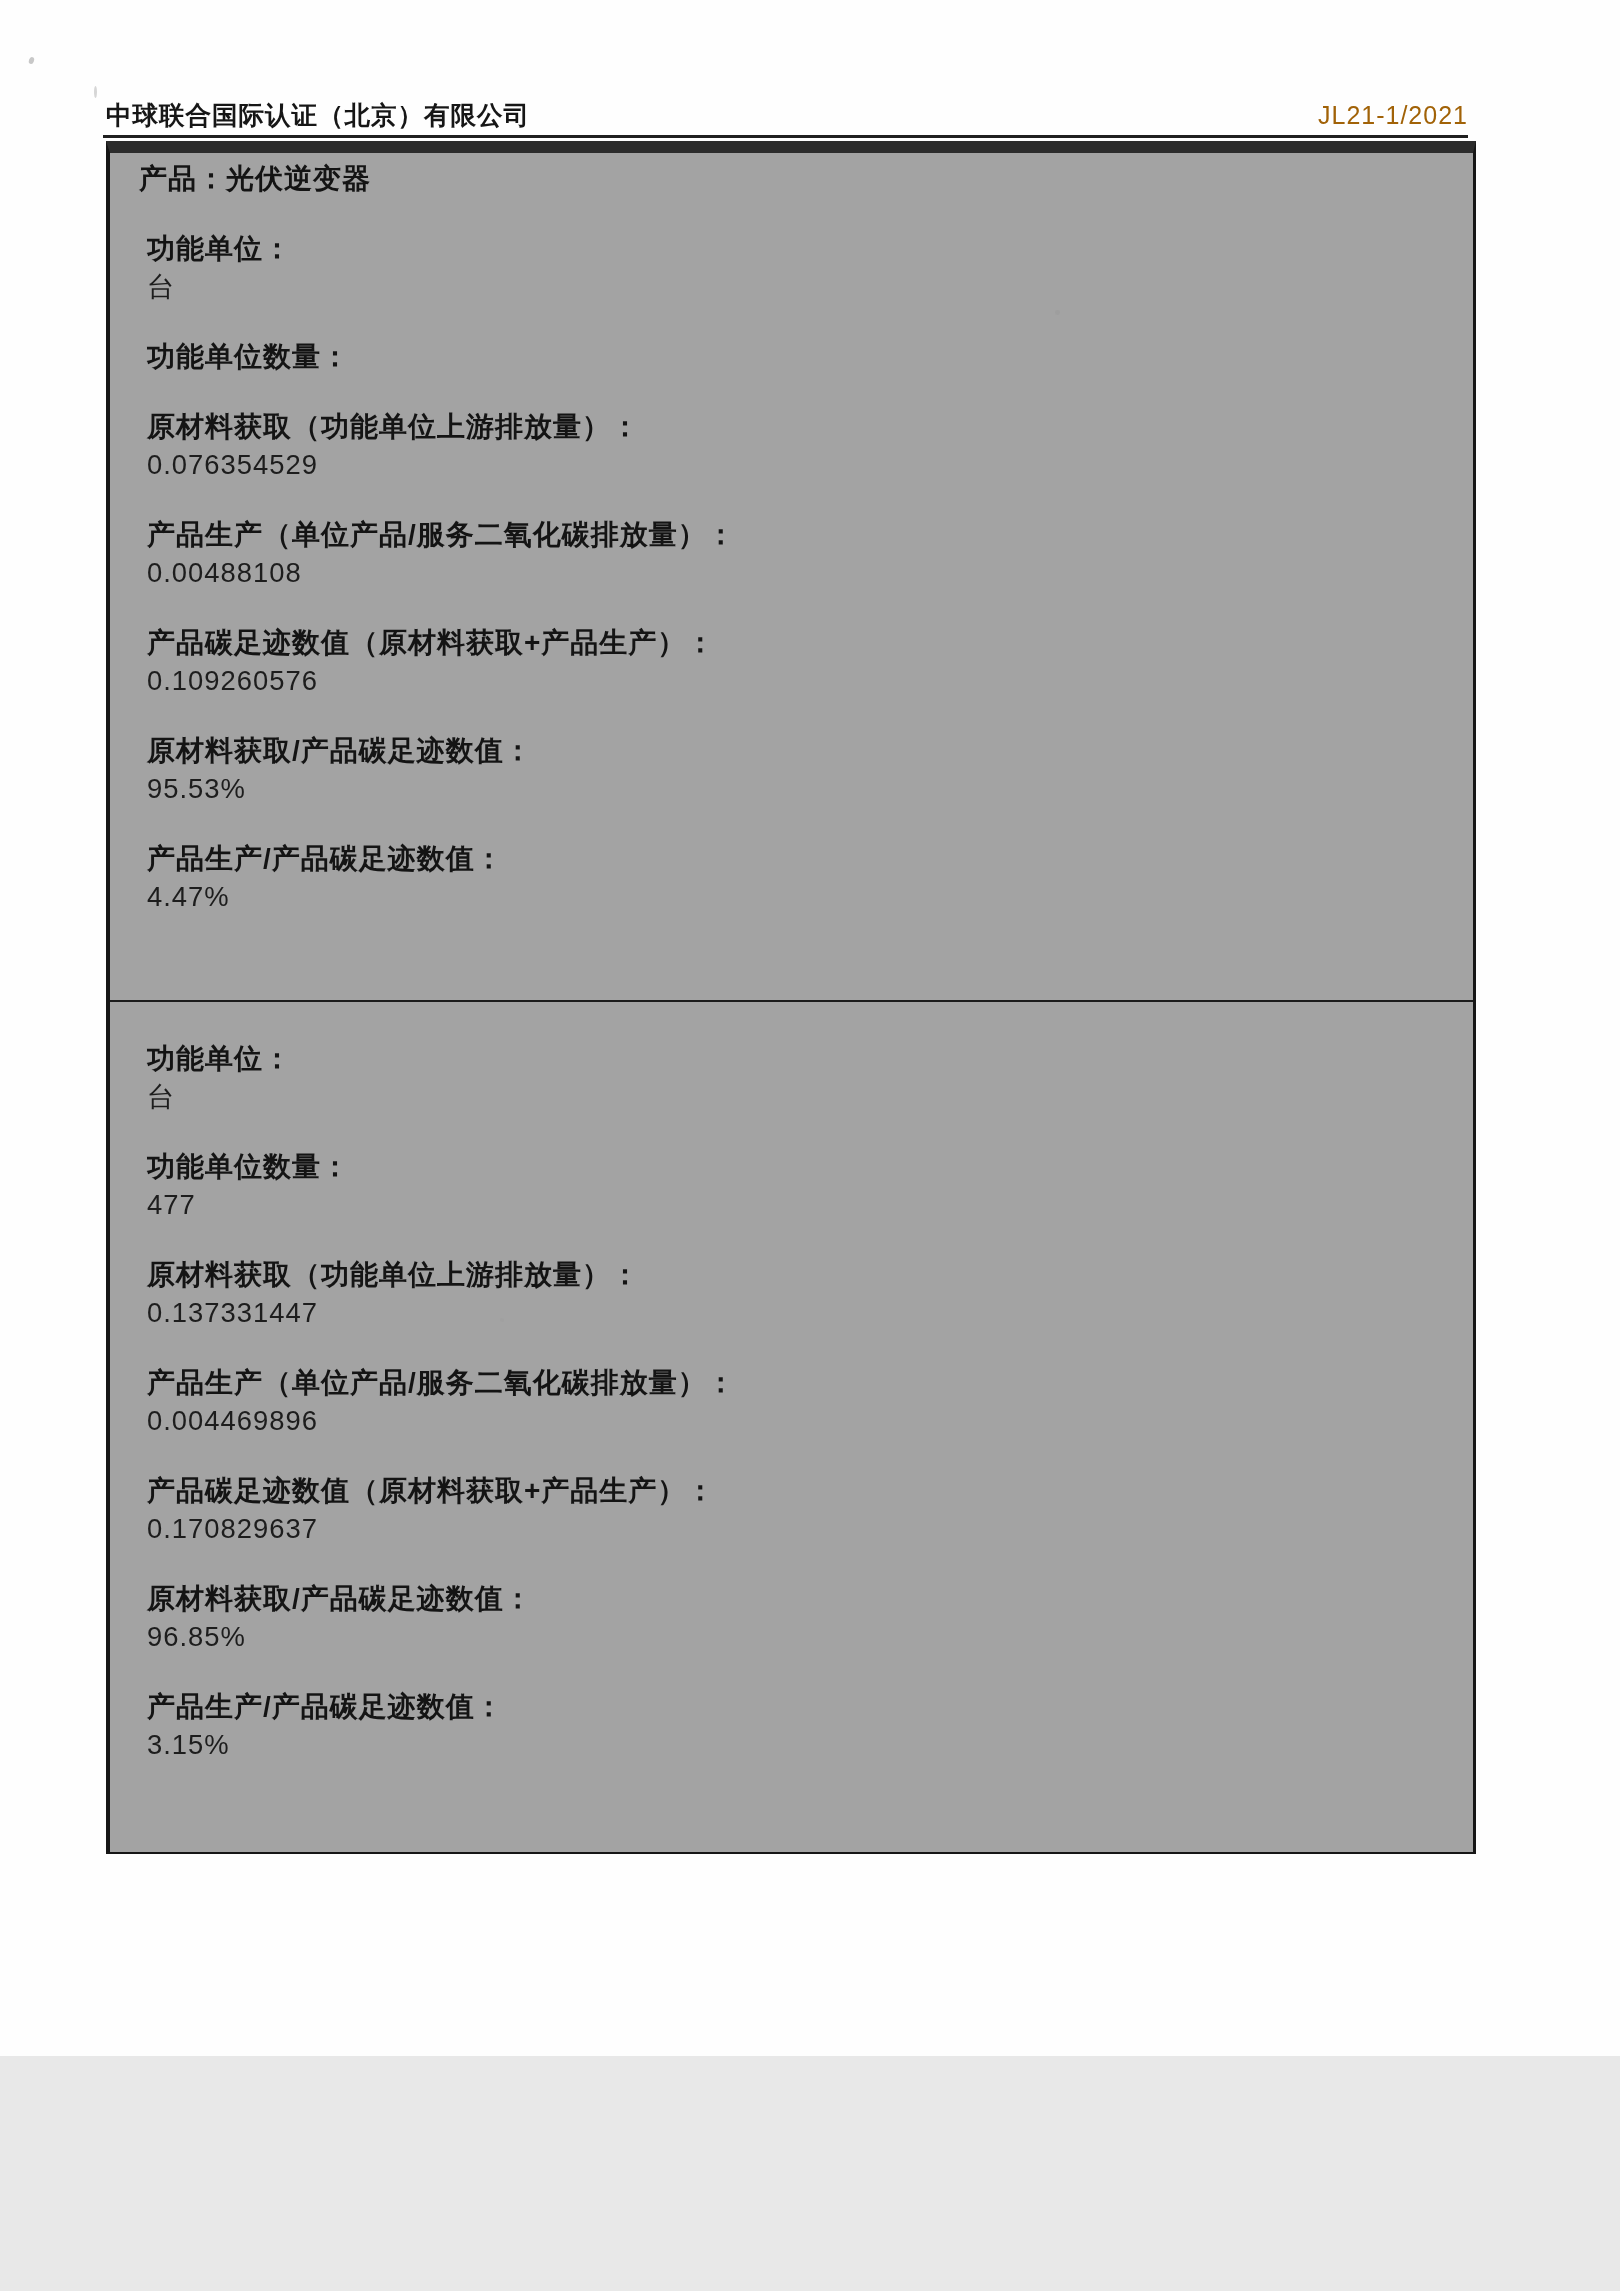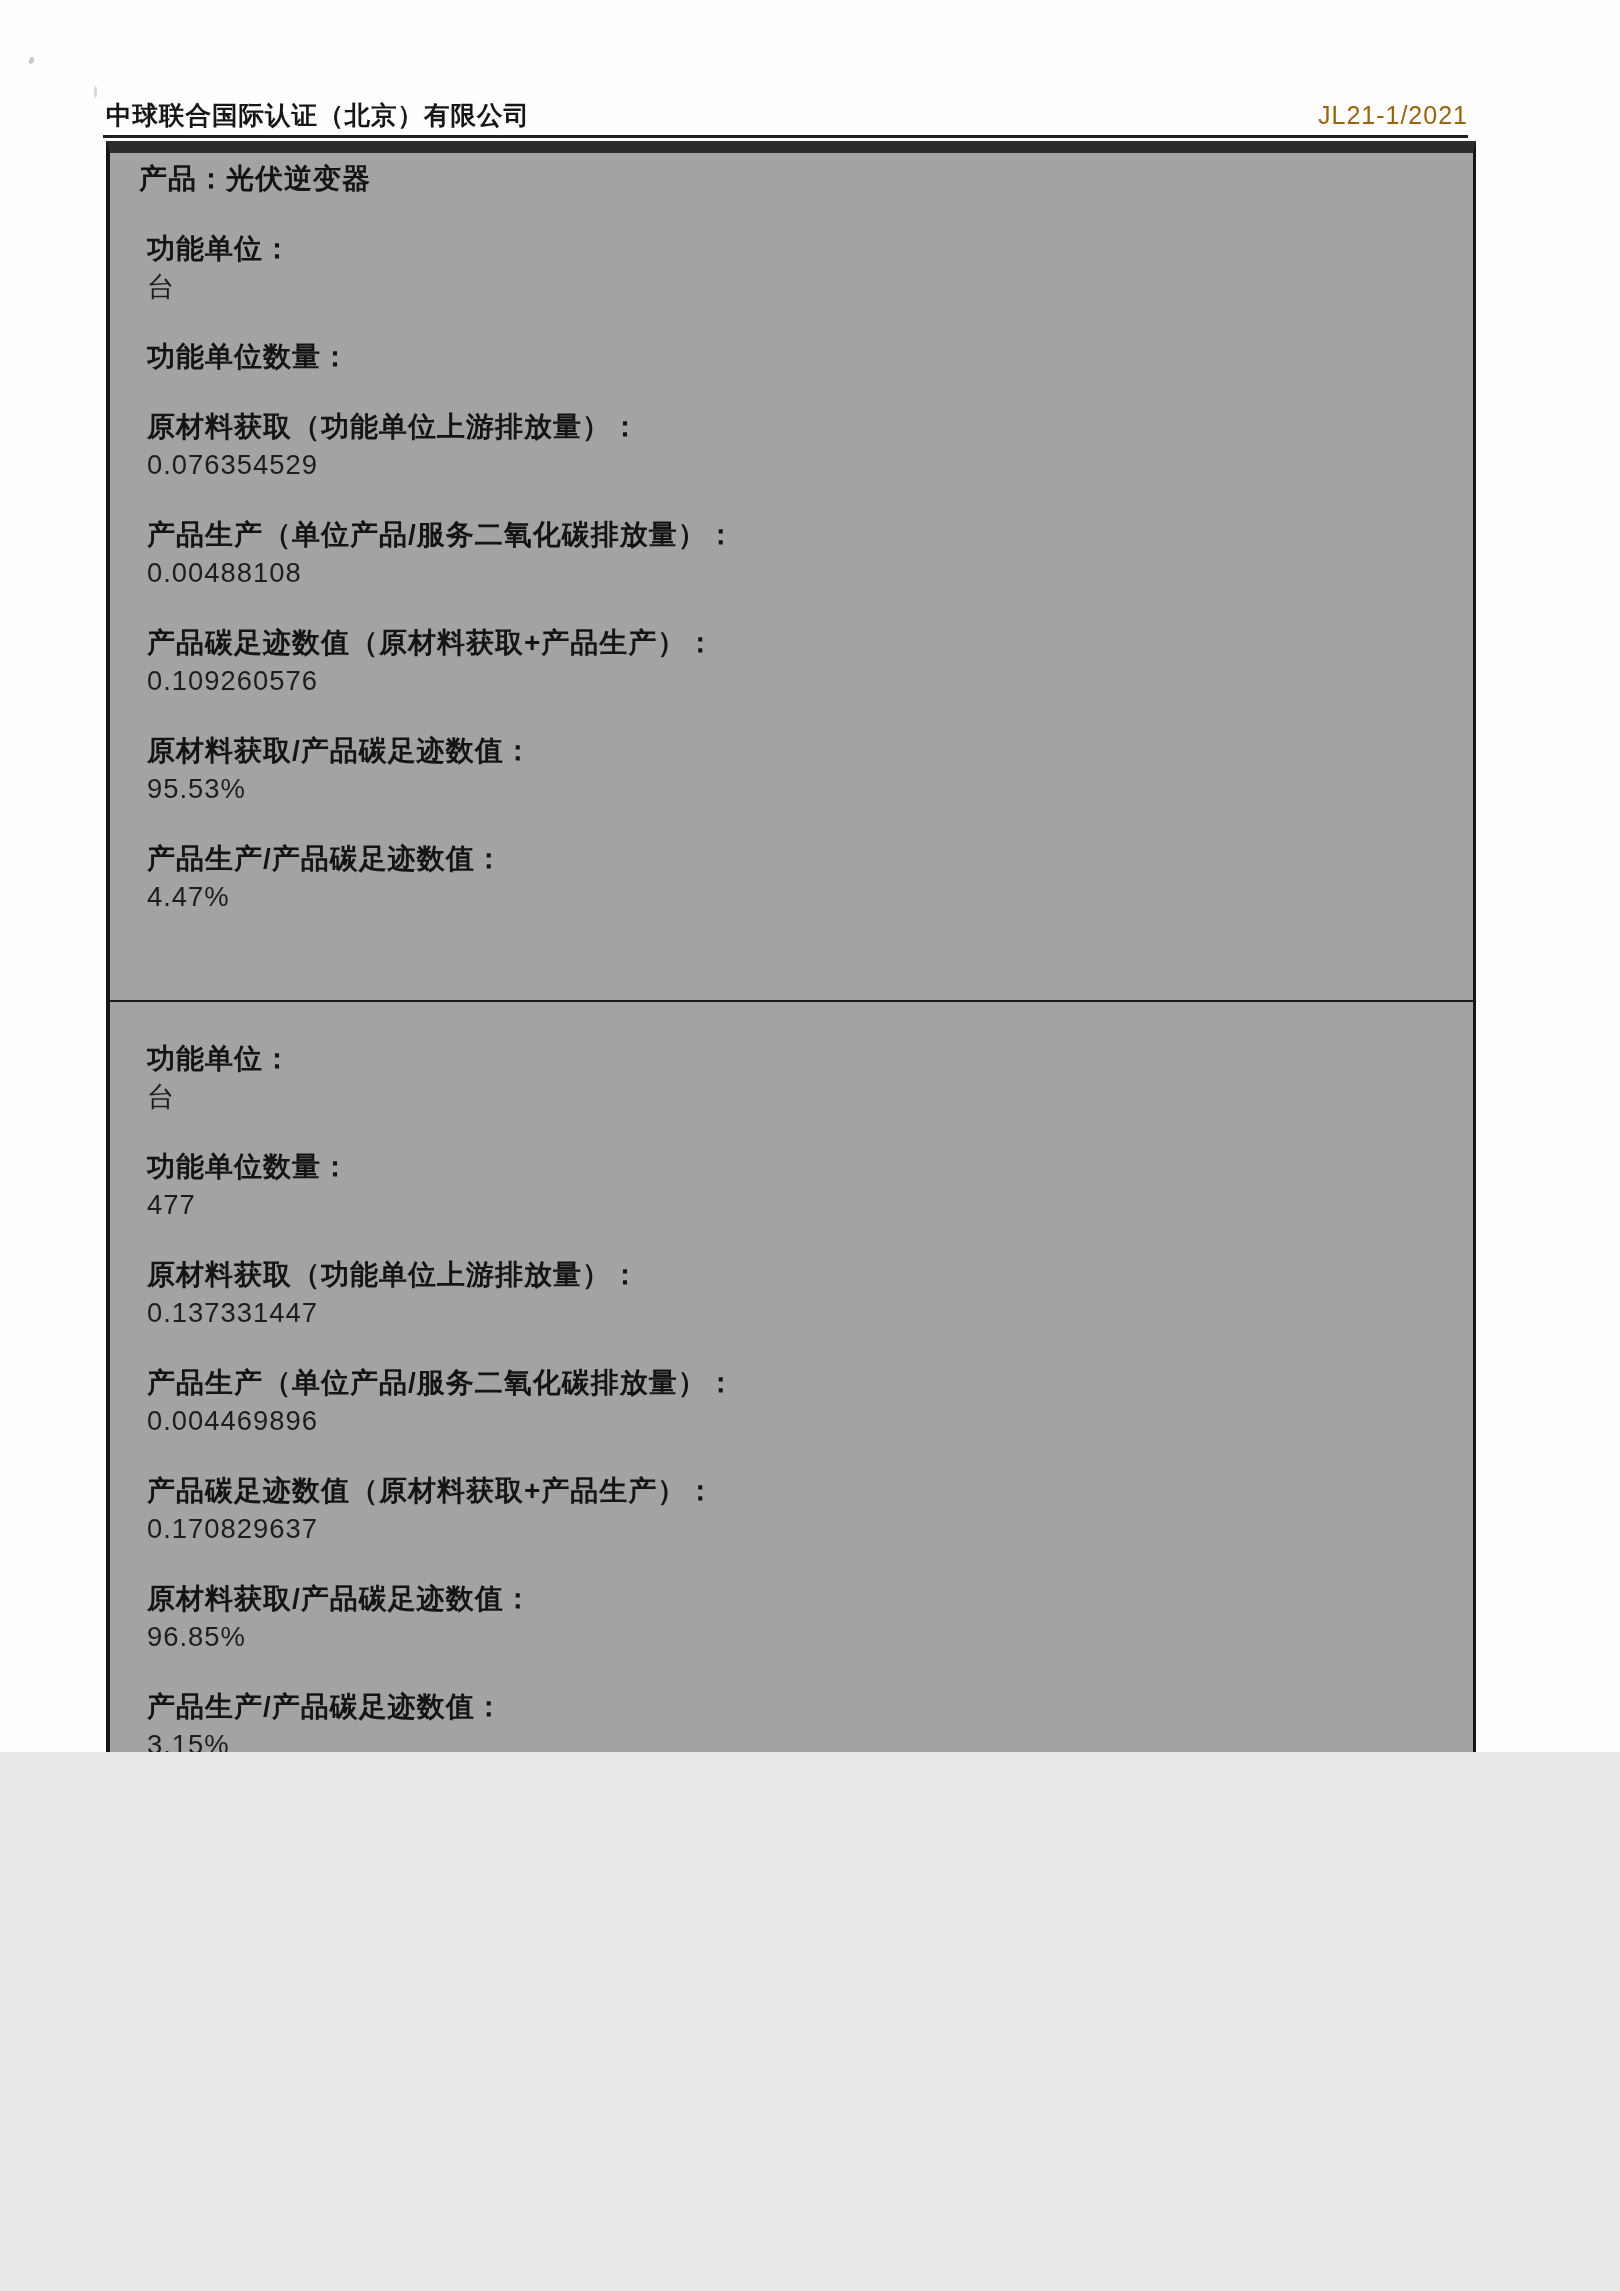--- a/index.html
+++ b/index.html
@@ -1,19 +1,19 @@
 <!DOCTYPE html>
 <html><head>
 <meta charset="utf-8">
 <style>
   * { margin:0; padding:0; box-sizing:border-box; }
   html,body { background:#e8e8e8; }
   .page {
     position:relative;
-    width:1620px; height:1752px;
+    width:1620px; height:2056px;
     background:#fefefe;
     font-family:"Liberation Sans", sans-serif;
     color:#1b1b1b;
     overflow:hidden;
   }
   
   .header-row {
     position:absolute; top:98px; left:106px; width:1362px;
     display:flex; justify-content:space-between; align-items:baseline;
   }

